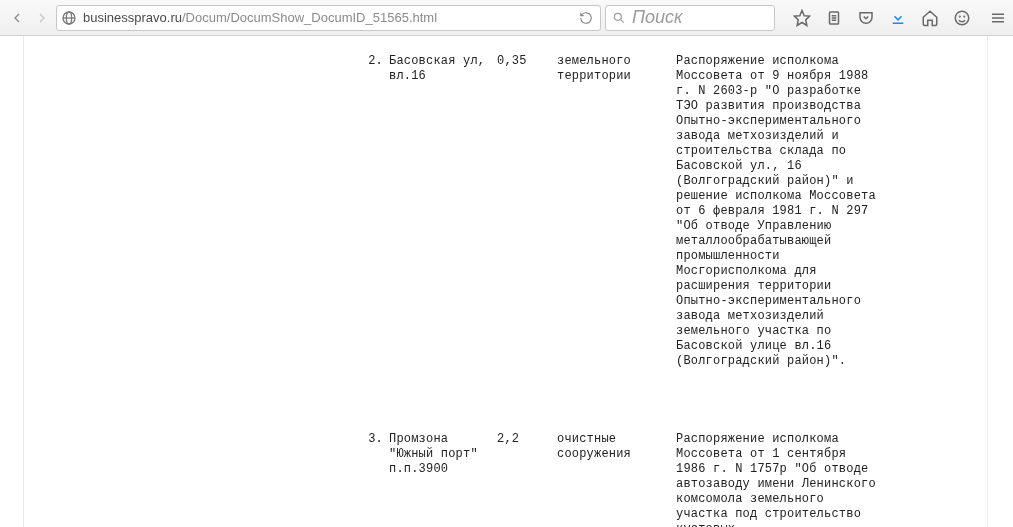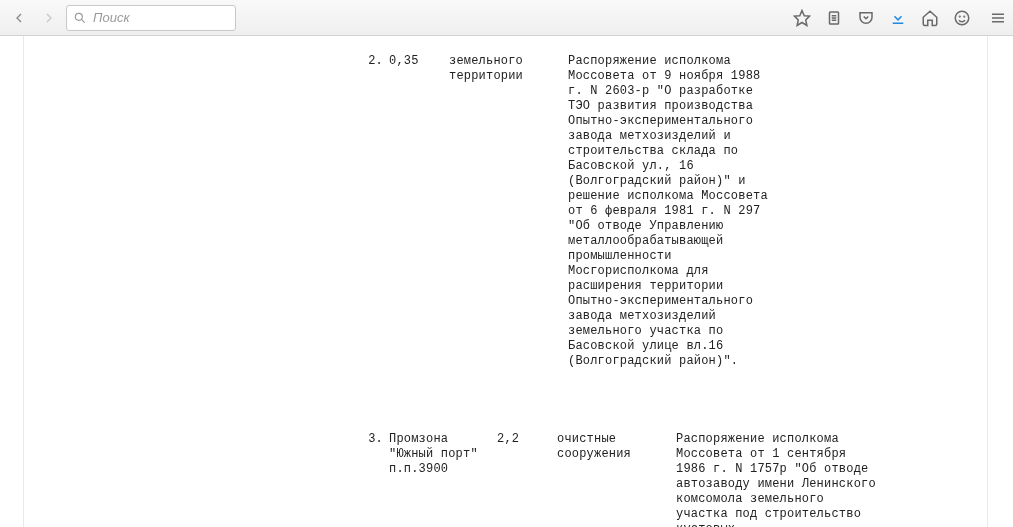--- a/index.html
+++ b/index.html
@@ -38,21 +38,21 @@
 .refresh { width: 20px; color: #888; display:flex; align-items:center; justify-content:center; }
 .search-bar {
   flex: 0 0 170px;
   height: 26px;
   background: #fff;
   border: 1px solid #c8c8c8;
   border-radius: 3px;
   display: flex; align-items: center;
   padding: 0 6px;
   color: #9a9a9a;
-  font-size: 13px;
+  font-size: 18px;
 }
 .search-bar svg { width: 14px; height:14px; margin-right: 6px; }
 .tb-icons { display: flex; align-items: center; gap: 14px; margin-left: 10px; }
 .tb-icons .ico { width: 18px; height: 18px; color: #6a6a6a; display:flex; align-items:center; justify-content:center; }
 .tb-icons .ico.blue { color: #1e88e5; }
 .spacer-stretch { flex: 1; }
 
 .content {
   position: absolute;
   top: 36px; left: 0; right: 0; bottom: 0;
@@ -91,20 +91,34 @@
 <div class="toolbar">
   <div class="nav-btn">
     <svg viewBox="0 0 24 24" fill="none" stroke="currentColor" stroke-width="2">
         <polyline points="15 18 9 12 15 6"></polyline>
       </svg>
   </div>
   <div class="nav-btn" style="opacity:.4">
     <svg viewBox="0 0 24 24" fill="none" stroke="currentColor" stroke-width="2">
         <polyline points="9 18 15 12 9 6"></polyline>
       </svg>
+  </div>
+  <div class="url-bar">
+    <svg class="globe" viewBox="0 0 24 24" fill="none" stroke="currentColor" stroke-width="2">
+        <circle cx="12" cy="12" r="9"></circle>
+        <ellipse cx="12" cy="12" rx="4" ry="9"></ellipse>
+        <line x1="3" y1="12" x2="21" y2="12"></line>
+      </svg>
+    <span class="url-text"><span class="dark">businesspravo.ru</span><span>/Docum/DocumShow_DocumID_51565.html</span></span>
+    <span class="refresh">
+      <svg viewBox="0 0 24 24" width="14" height="14" fill="none" stroke="currentColor" stroke-width="2">
+          <path d="M3 12a9 9 0 1 0 3-6.7L3 8"></path>
+          <polyline points="3 3 3 8 8 8"></polyline>
+        </svg>
+    </span>
   </div>
   <div class="search-bar">
     <svg viewBox="0 0 24 24" fill="none" stroke="currentColor" stroke-width="2">
         <circle cx="10" cy="10" r="6"></circle>
         <line x1="20" y1="20" x2="14.5" y2="14.5"></line>
       </svg>
     <span style="font-style:italic">Поиск</span>
   </div>
   <div class="spacer-stretch"></div>
   <div class="tb-icons">
@@ -154,20 +168,21 @@
       </span>
   </div>
 </div>
 
 <div class="content">
   <div class="sheet">
 
     <div class="row row1">
       <div class="pad-left"></div>
       <div class="col-num">2.</div>
+      <div class="col-addr">Басовская ул, вл.16</div>
       <div class="col-area">0,35</div>
       <div class="col-purp">земельного территории</div>
       <div class="col-doc">Распоряжение   исполкома Моссовета  от  9  ноября 1988 г. N 2603-р "О разработке ТЭО развития производства Опытно-экспериментального завода метхозизделий и строительства склада по Басовской ул., 16 (Волгоградский район)" и решение исполкома Моссовета от 6 февраля 1981 г. N 297 "Об отводе Управлению металлообрабатывающей промышленности Мосгорисполкома для расширения территории Опытно-экспериментального завода метхозизделий земельного участка по Басовской улице вл.16 (Волгоградский район)".</div>
     </div>
 
     <div class="row row2">
       <div class="pad-left"></div>
       <div class="col-num">3.</div>
       <div class="col-addr">Промзона "Южный порт" п.п.3900</div>
       <div class="col-area">2,2</div>

